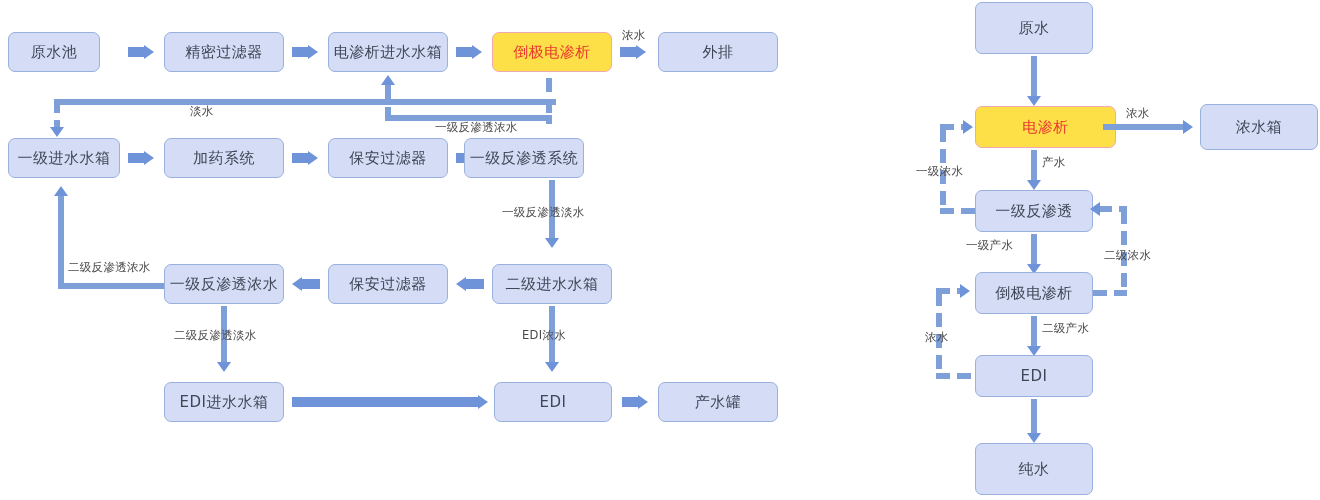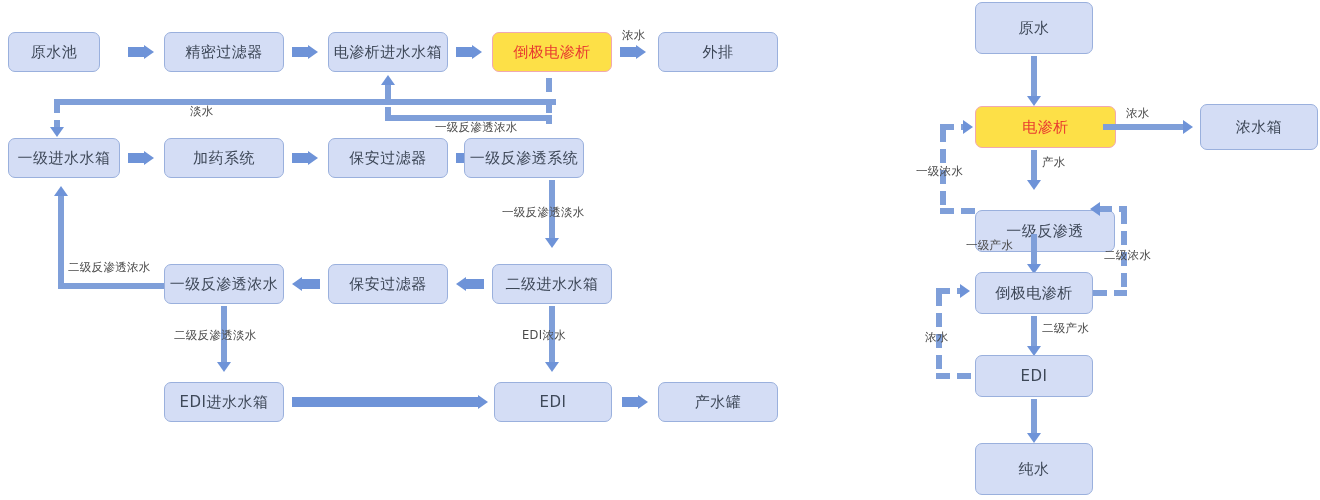--- a/index.html
+++ b/index.html
@@ -199,21 +199,21 @@
     <div class="lbl" style="left:1126px;top:106px;">浓水</div>
     <div class="seg h" style="left:1103px;top:124px;width:82px;"></div>
     <div class="tip tip-r" style="position:absolute;left:1183px;top:120px;"></div>
 
     <div class="node" style="left:1200px;top:104px;width:118px;height:46px;">浓水箱</div>
 
     <div class="seg v" style="left:1031px;top:150px;height:32px;"></div>
     <div class="tip tip-d" style="position:absolute;left:1027px;top:180px;"></div>
     <div class="lbl" style="left:1042px;top:155px;">产水</div>
 
-    <div class="node" style="left:975px;top:190px;width:140px;height:42px;margin-top:20px;">一级反渗透</div>
+    <div class="node" style="left:975px;top:190px;width:118px;height:42px;">一级反渗透</div>
 
     <div class="dash h" style="left:940px;top:208px;width:36px;"></div>
     <div class="dash v" style="left:940px;top:128px;height:84px;"></div>
     <div class="dash h" style="left:940px;top:124px;width:28px;"></div>
     <div class="tip tip-r" style="position:absolute;left:963px;top:120px;"></div>
     <div class="lbl" style="left:916px;top:164px;">一级浓水</div>
 
     <div class="seg v" style="left:1031px;top:234px;height:32px;"></div>
     <div class="tip tip-d" style="position:absolute;left:1027px;top:264px;"></div>
     <div class="lbl" style="left:966px;top:238px;">一级产水</div>

